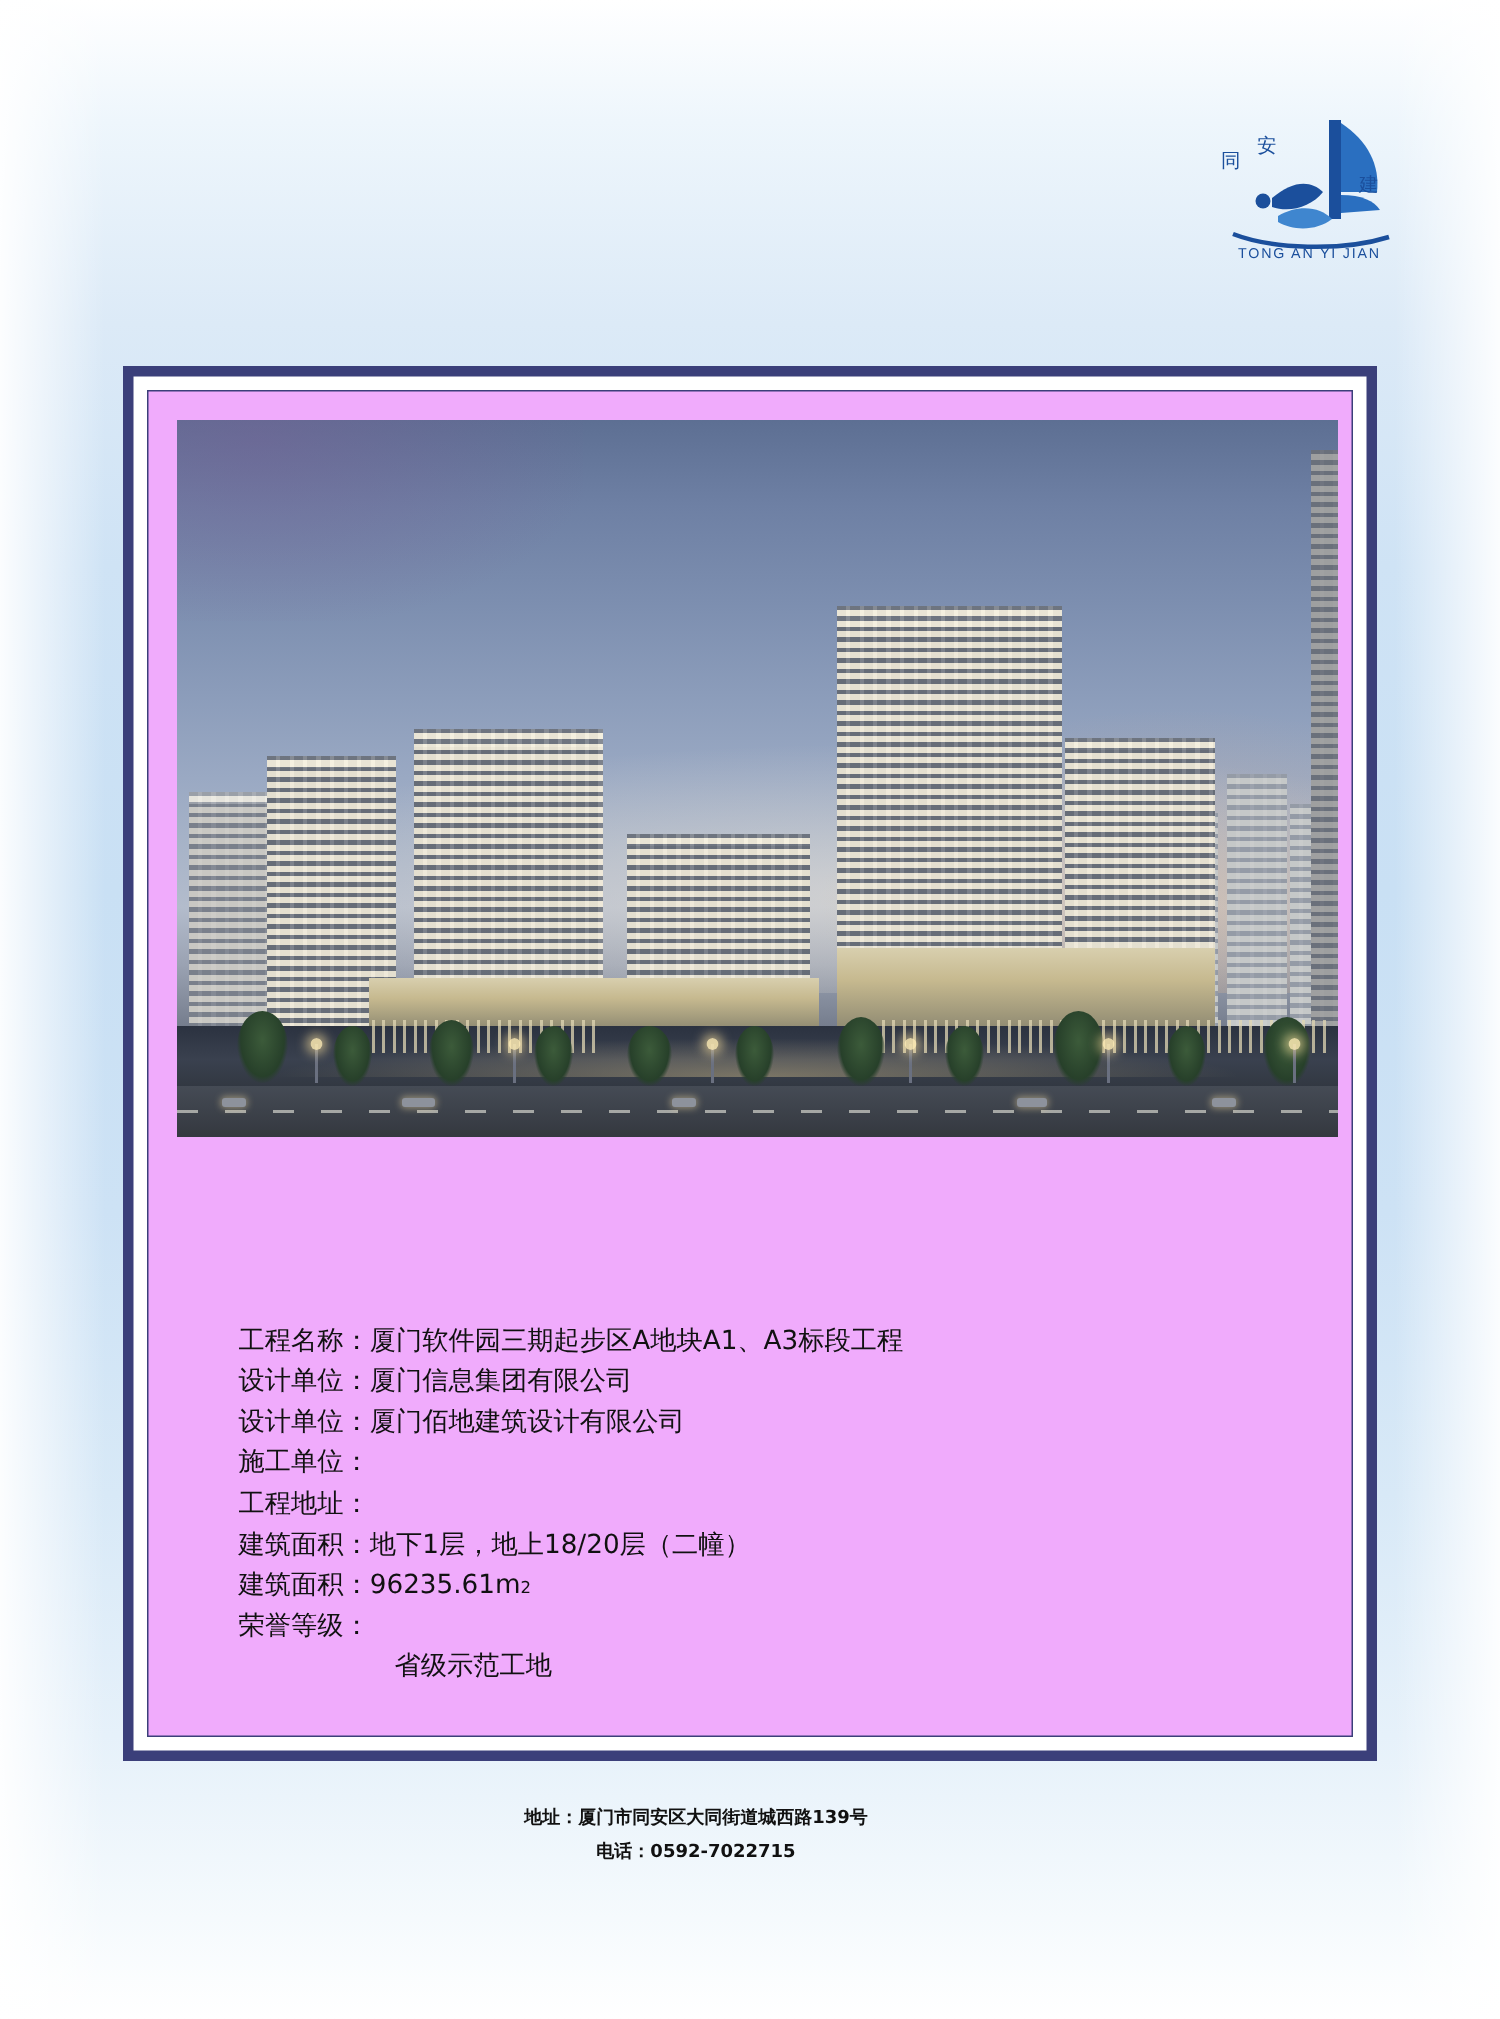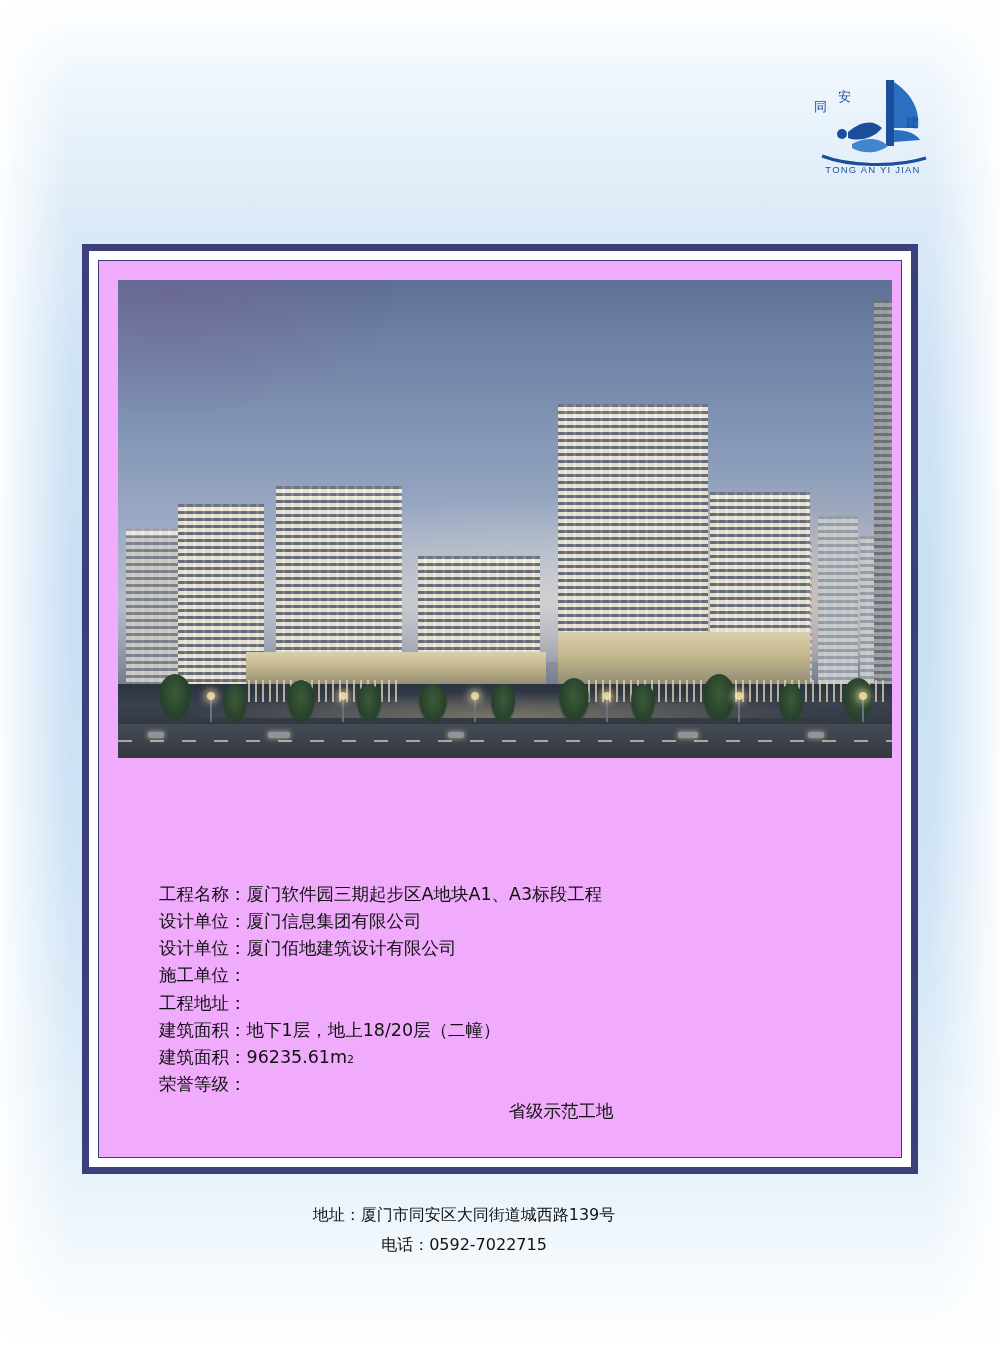--- a/index.html
+++ b/index.html
@@ -252,38 +252,38 @@
     white-space: nowrap;
   }
   .spec-label {
     flex: 0 0 auto;
   }
   .spec-value {
     flex: 0 0 auto;
   }
   .spec-cont {
     padding-left: 104px;
-    text-align: center;
   }
   .sup {
     font-size: 11px;
     vertical-align: super;
   }
 
   
   .footer {
     position: absolute;
     left: 0;
     top: 1200px;
     width: 928px;
     text-align: center;
     font-family: "DejaVu Sans", sans-serif;
     color: #111111;
-    font-size: 16px;
+    font-size: 12px;
     line-height: 1.9;
+    font-weight: bold;
   }
 </style>
 </head>
 <body>
 
 <div class="page">
 
   <div class="logo">
     <svg viewBox="0 0 130 105" width="130" height="105">
 

